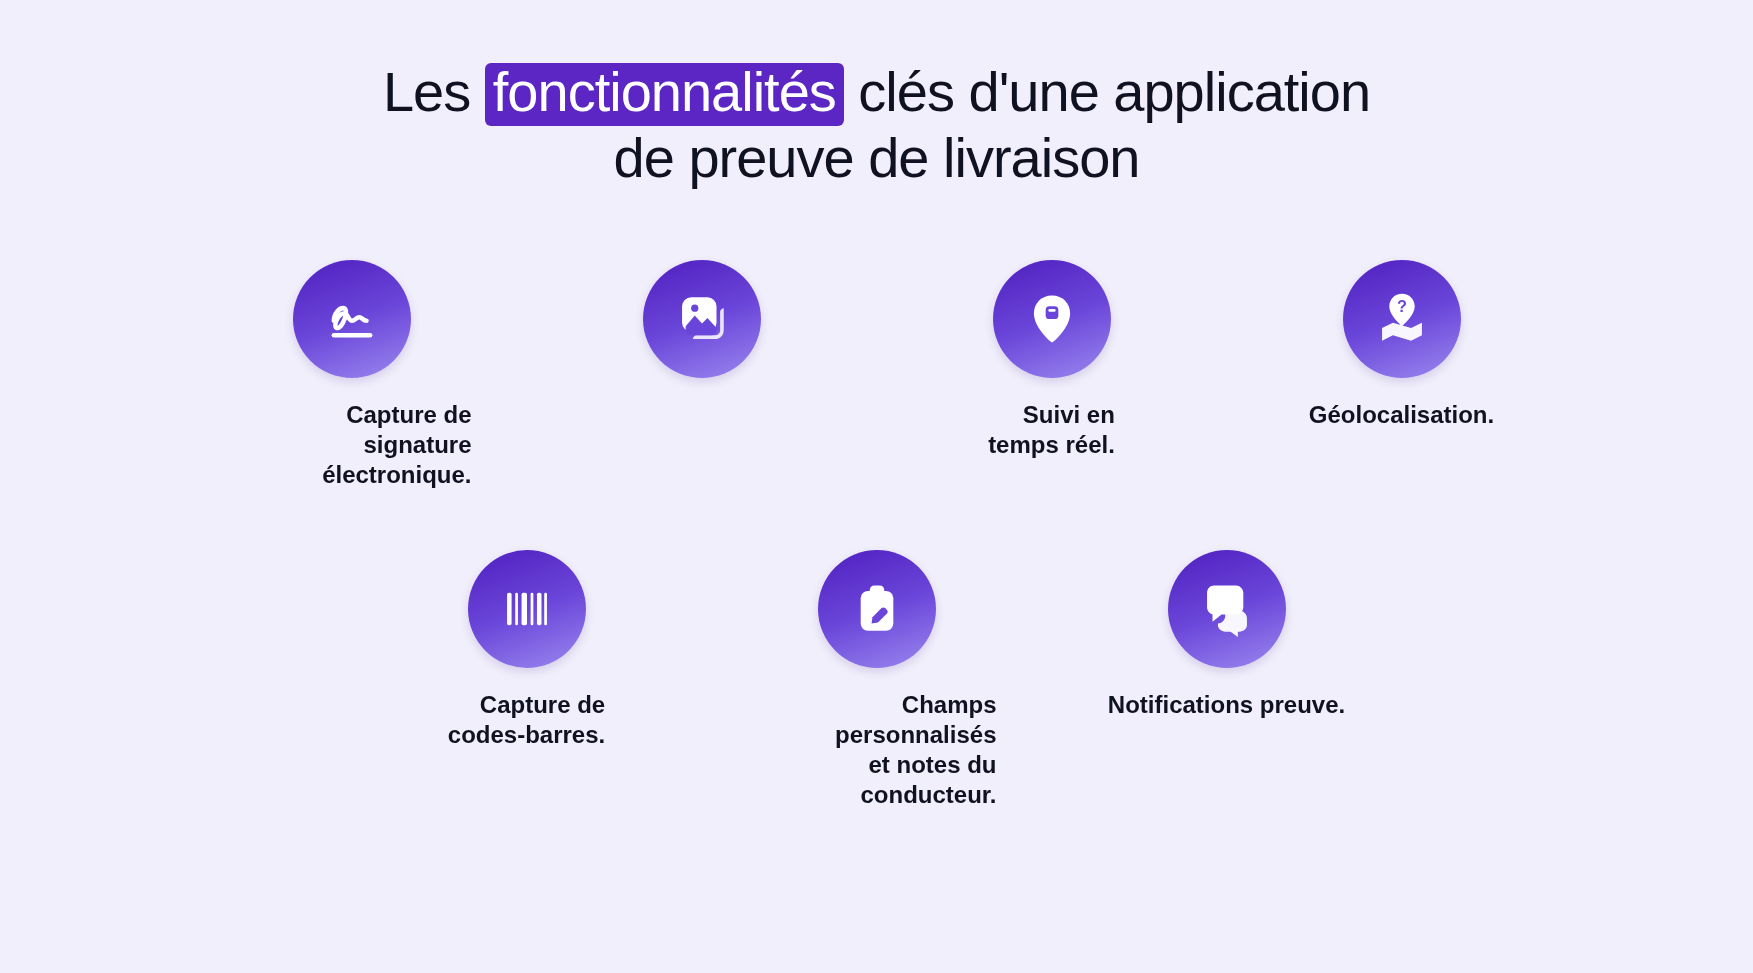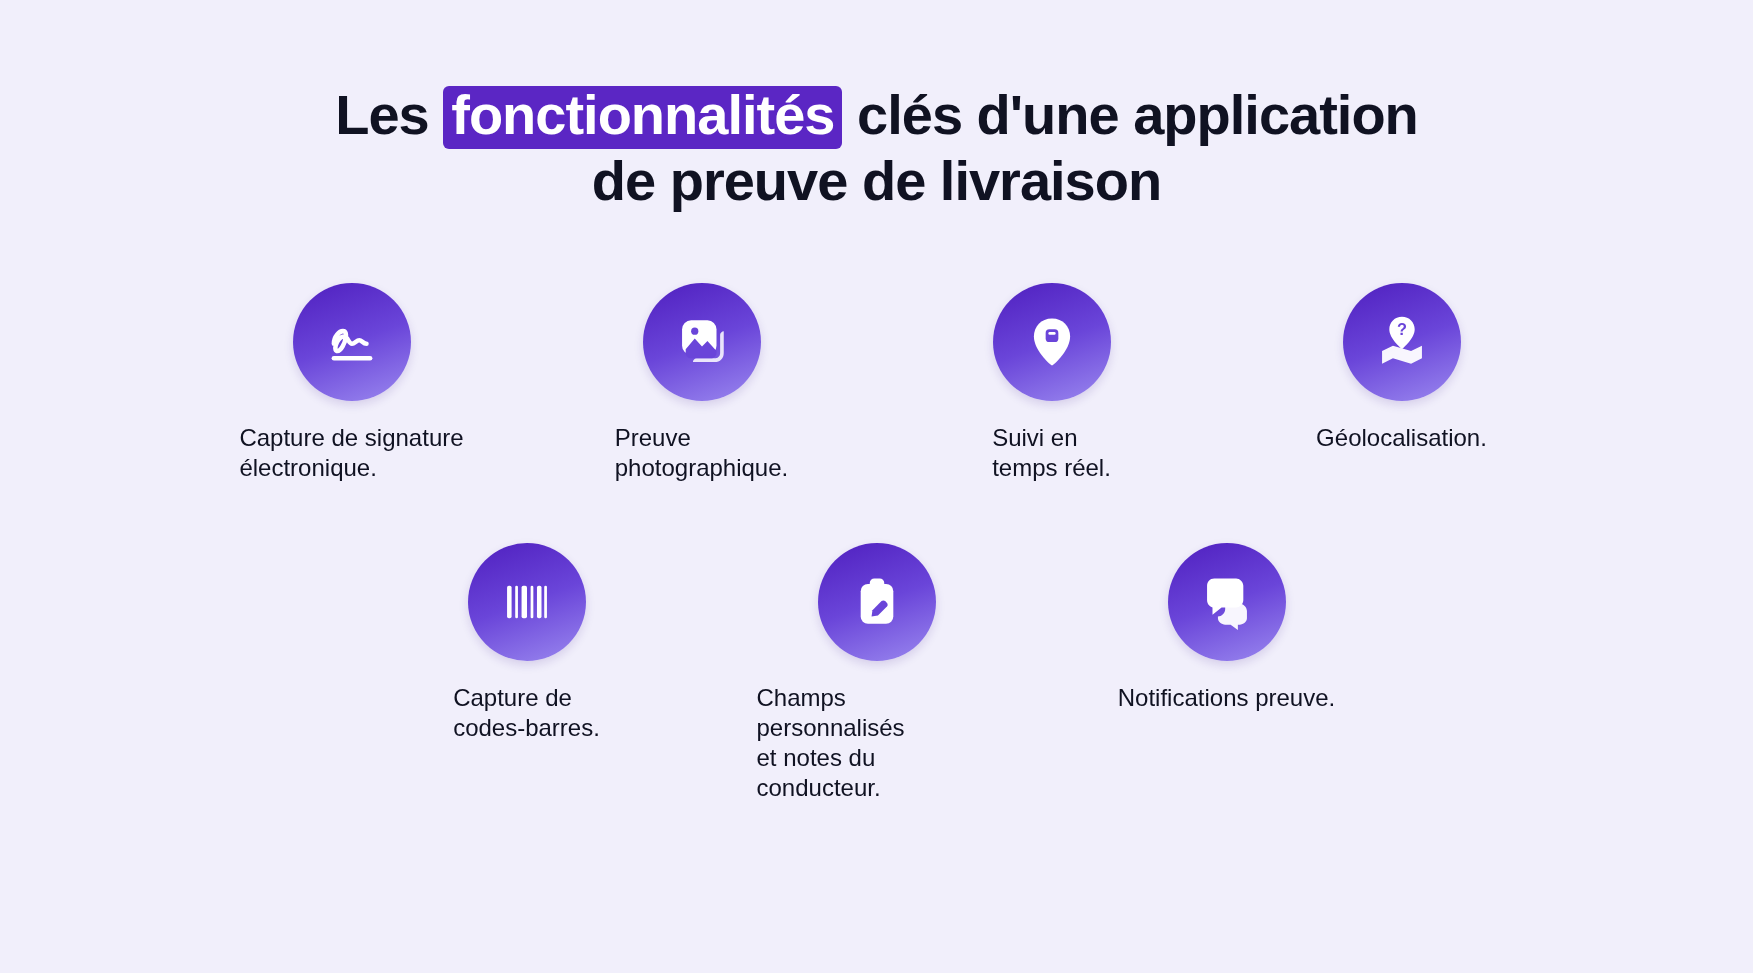--- a/index.html
+++ b/index.html
@@ -8,26 +8,25 @@
     background: #f1effb;
     font-family: -apple-system, BlinkMacSystemFont, "Segoe UI", Helvetica, Arial, sans-serif;
     display: flex;
     flex-direction: column;
     align-items: center;
     padding: 60px 40px 40px 40px;
   }
   .heading {
     text-align: center;
     font-size: 56px;
-    font-weight: 700;
+    font-weight: 400;
     line-height: 1.15;
     color: #101222;
     letter-spacing: -1px;
     max-width: 1100px;
-    margin-top: 23px;
   }
   .heading .highlight {
     background: #5b26c4;
     color: #ffffff;
     padding: 0 8px 4px 8px;
     border-radius: 6px;
     display: inline-block;
     line-height: 1.05;
   }
   .grid {
@@ -65,22 +64,22 @@
   .icon-circle svg {
     width: 58px;
     height: 58px;
     fill: #ffffff;
   }
   .feature-label {
     margin-top: 22px;
     font-size: 24px;
     line-height: 1.25;
     color: #101222;
-    text-align: left;
-    font-weight: 400;
+    text-align: right;
+    font-weight: 700;
     white-space: pre-line;
   }
 </style>
 </head>
 <body>
 
 <h1 class="heading">
   <span>Les </span><span class="highlight">fonctionnalités</span><span style="white-space:pre-line"> clés d'une application
 de preuve de livraison</span>
 </h1>
@@ -102,22 +101,20 @@
 
     <div class="feature">
       <div class="icon-circle">
         <svg viewBox="0 0 64 64">
             <rect x="10" y="8" width="38" height="38" rx="10"></rect>
             <path d="M22 54h24c6 0 10-4 10-10V20c-2 0-4 2-4 4v20c0 4-3 6-6 6H26c-2 0-4 2-4 4z" opacity="0.85"></path>
             <circle cx="24" cy="20" r="4" fill="#6a45d9"></circle>
             <path d="M14 40l10-12 8 9 6-6 10 11v2c0 3-3 6-6 6H20c-3 0-6-3-6-6v-4z" fill="#6a45d9"></path>
           </svg>
       </div>
-      <div class="feature-label">Preuve
-photographique.</div>
     </div>
 
     <div class="feature">
       <div class="icon-circle">
         <svg viewBox="0 0 64 64">
             <path d="M32 6c-12 0-20 9-20 20 0 14 16 30 20 32 4-2 20-18 20-32 0-11-8-20-20-20z"></path>
             <rect x="25" y="18" width="14" height="14" rx="4" fill="#6a45d9"></rect>
             <rect x="28" y="21" width="8" height="3" rx="1.5" fill="#fff"></rect>
           </svg>
       </div>

